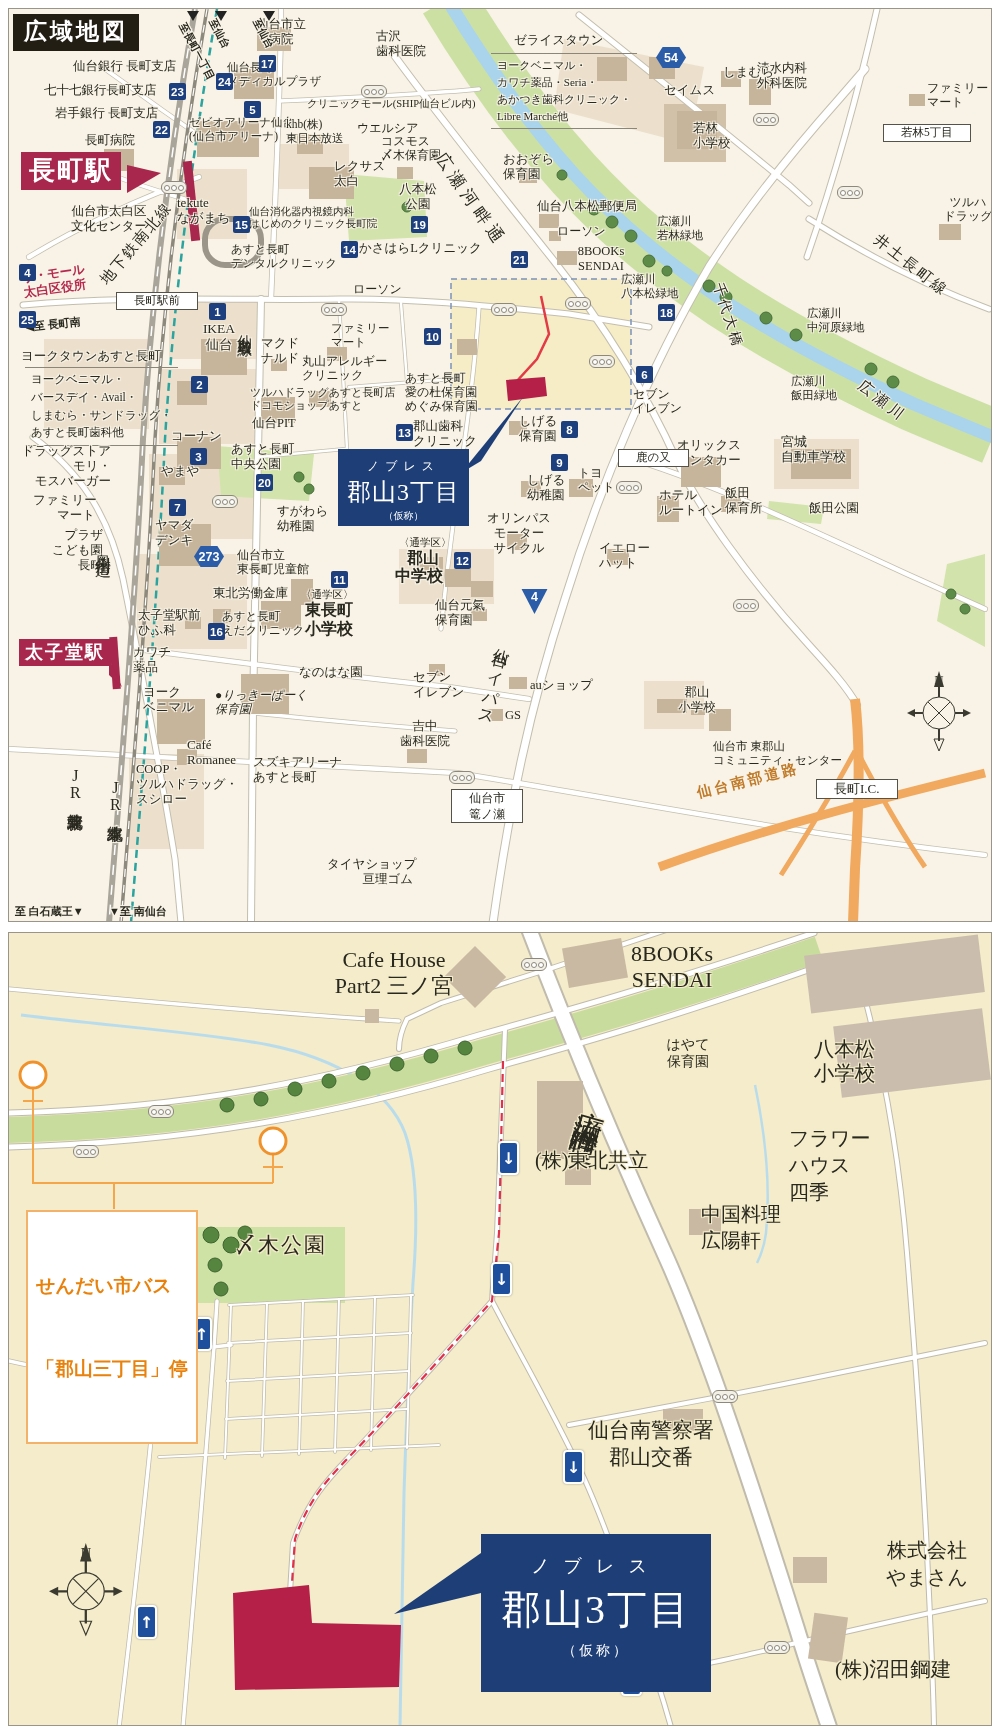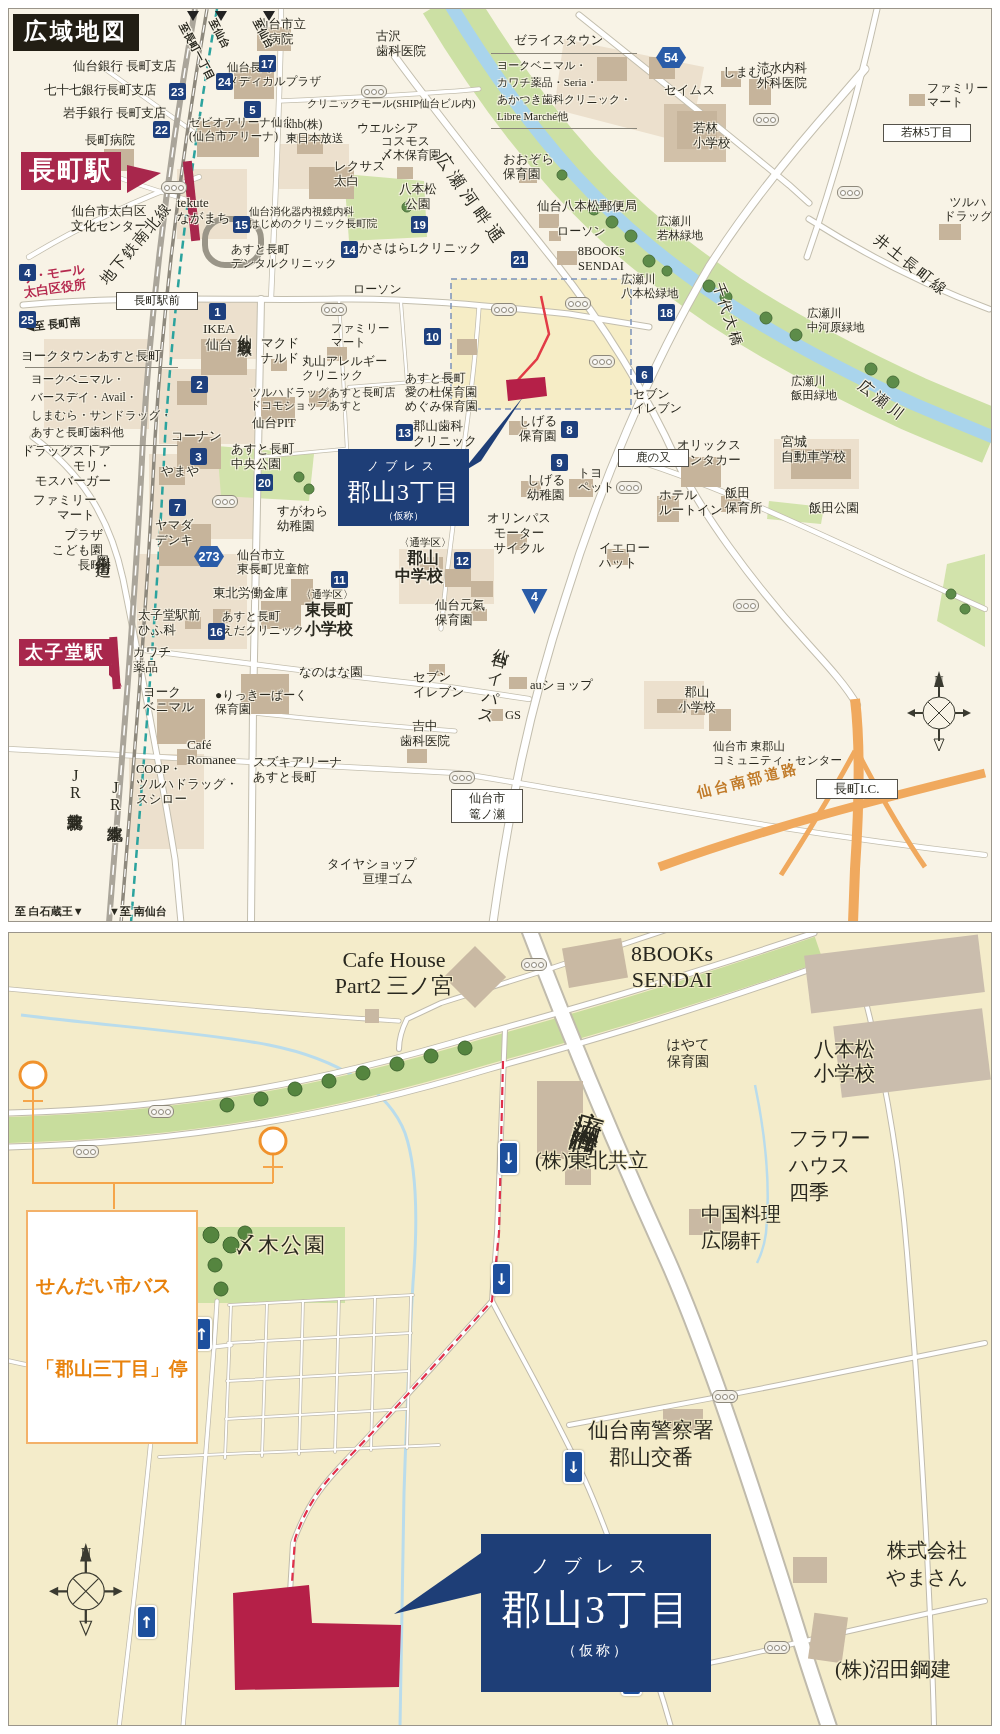--- a/index.html
+++ b/index.html
@@ -253,21 +253,21 @@
     <div class="red-station s1">長町駅</div>
     <div class="red-station s2">太子堂駅</div>
 
     <div class="site-box sb-w">
       <div class="l1">ノブレス</div>
       <div class="l2">郡山3丁目</div>
       <div class="l3">（仮称）</div>
     </div>
   <div class="lbl" style="left: 64px; top: 50px;">仙台銀行 長町支店</div>
       <div class="lbl" style="left: 35px; top: 74px;">七十七銀行長町支店</div>
-      <div class="lbl" style="left: 46px; top: 97px; margin-left: 8px;">岩手銀行 長町支店</div>
+      <div class="lbl" style="left: 46px; top: 97px;">岩手銀行 長町支店</div>
       <div class="lbl" style="left: 76px; top: 124px;">長町病院</div>
       <div class="lbl" style="left: 240px; top: 8px; width: 64px; text-align: center;">仙台市立
 病院</div>
       <div class="lbl" style="left: 218px; top: 52px; font-size: 11.5px;">仙台長町
 メディカルプラザ</div>
       <div class="lbl" style="left: 367px; top: 20px;">古沢
 歯科医院</div>
       <div class="lbl" style="left: 505px; top: 24px;">ゼライスタウン</div>
       <div class="lbl bracket" style="left: 482px; top: 44px; font-size: 11px;">ヨークベニマル・
 カワチ薬品・Seria・
@@ -383,21 +383,21 @@
       <div class="lbl v" style="left: 487px; top: 626px; font-size: 16px; letter-spacing: 2px; transform: rotate(14deg); transform-origin: left top;">仙台バイパス</div>
       <div class="lbl" style="left: 129px; top: 599px;">太子堂駅前
 ひふ科</div>
       <div class="lbl" style="left: 213px; top: 601px; font-size: 11.5px;">あすと長町
 えだクリニック</div>
       <div class="lbl" style="left: 290px; top: 656px;">なのはな園</div>
       <div class="lbl" style="left: 124px; top: 636px;">カワチ
 薬品</div>
       <div class="lbl" style="left: 134px; top: 676px;">ヨーク
 ベニマル</div>
-      <div class="lbl" style="left: 206px; top: 679px; font-size: 12px;">●りっきーぱーく
+      <div class="lbl" style="left: 206px; top: 679px; font-size: 12px; font-style: italic;">●りっきーぱーく
 保育園</div>
       <div class="lbl" style="left: 404px; top: 661px;">セブン
 イレブン</div>
       <div class="lbl" style="left: 521px; top: 669px;">auショップ</div>
       <div class="lbl" style="left: 496px; top: 699px;">GS</div>
       <div class="lbl" style="left: 384px; top: 710px; width: 64px; text-align: center;">吉中
 歯科医院</div>
       <div class="lbl" style="left: 662px; top: 676px; width: 52px; text-align: center;">郡山
 小学校</div>
       <div class="lbl" style="left: 704px; top: 731px; font-size: 11.5px;">仙台市 東郡山

